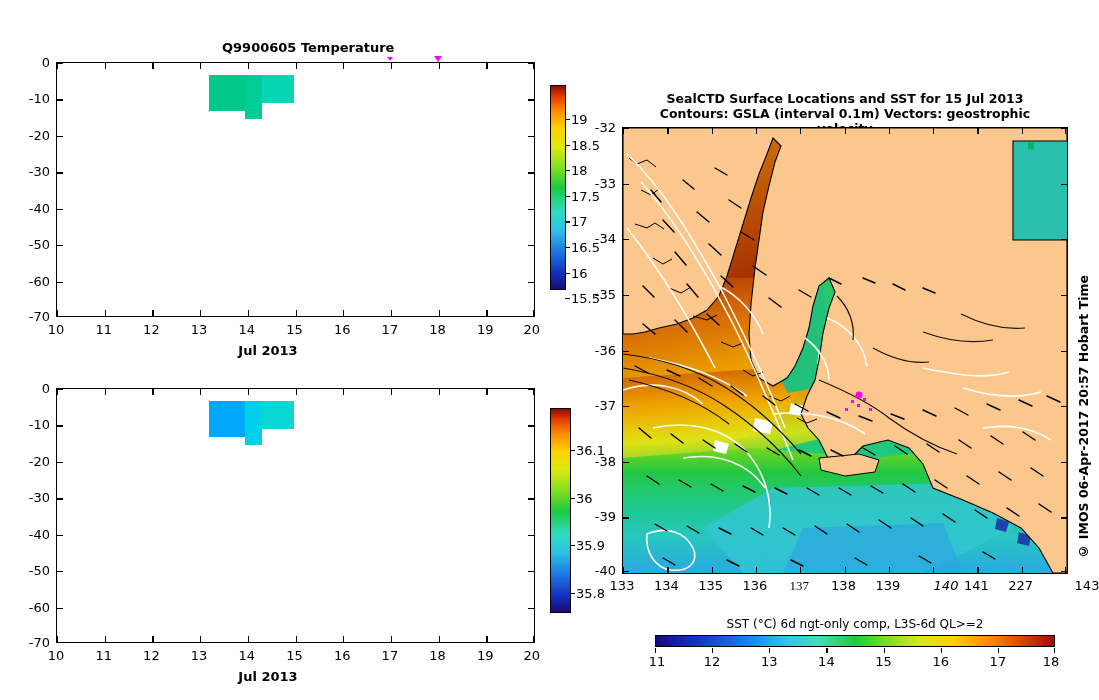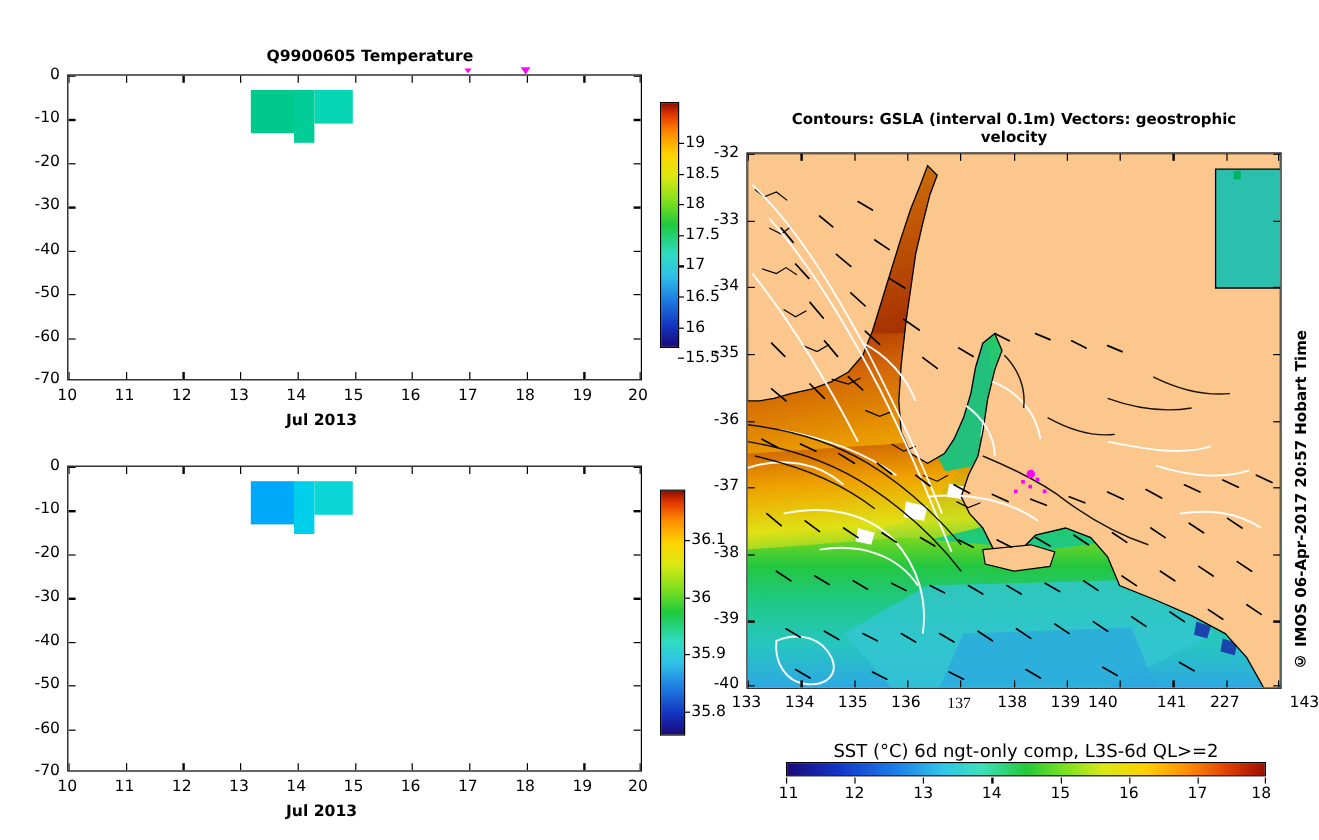--- a/index.html
+++ b/index.html
@@ -106,21 +106,21 @@
     position:absolute;
     border:1px solid #000;
     background:linear-gradient(to right,
       #1a0a78 0%, #1437c8 11%, #1b7ae8 22%,
       #30c8e8 33%, #3fe0b8 41%, #22c93c 50%,
       #7ae020 58%, #d8e818 66%, #ffd000 75%,
       #ff8c00 84%, #e04000 92%, #9c1000 100%);
   }
   .cbar-h-label {
     position:absolute; text-align:center;
-    font-size:15px; color:#000; white-space:nowrap;
+    font-size:12px; color:#000; white-space:nowrap;
     font-family:"DejaVu Sans", sans-serif;
   }
   .cbar-h-tick { position:absolute; transform:translateX(-50%); font-size:13px; color:#000;
     font-family:"DejaVu Sans", sans-serif; }
   .cbar-h-tickmark { position:absolute; width:1.2px; height:5px; background:#000; }
 
   .marker-magenta {
     position:absolute; width:7px; height:7px; border-radius:50%;
     background:#ff00ff; transform:translate(-50%,-50%);
   }
@@ -330,20 +330,21 @@
       <div class="cbar-v-tickmark" style="top:136px;"></div>
       <div class="cbar-v-tick" style="top:136px;">35.9</div>
       <div class="cbar-v-tickmark" style="top:183.5px;"></div>
       <div class="cbar-v-tick" style="top:183.5px;">35.8</div>
     </div>
   </div>
 
   <div class="panel">
 
     <div class="map-title" style="left:645px; top:91px; width:400px;">
+      <div>SealCTD Surface Locations and SST for 15 Jul 2013</div>
       <div>Contours: GSLA (interval 0.1m) Vectors: geostrophic velocity</div>
     </div>
 
     <div class="map-frame" style="left:622px; top:127px; width:446px; height:447px;">
       <div class="map-inner">
         <svg width="444" height="445" viewBox="0 0 444 445" preserveAspectRatio="none">
           <defs>
 
             <linearGradient id="gWarmN" x1="0" y1="0" x2="0.3" y2="1">
               <stop offset="0%" stop-color="#d88a10"></stop>
@@ -634,21 +635,21 @@
     </div>
 
     <div style="position:absolute; left:622px; top:578px;">
       <div class="xtick" style="left:0px;">133</div>
       <div class="xtick" style="left:44.3px;">134</div>
       <div class="xtick" style="left:88.6px;">135</div>
       <div class="xtick" style="left:132.9px;">136</div>
       <div class="xtick" style="left:177.2px;font-family:Liberation Serif, serif;">137</div>
       <div class="xtick" style="left:221.5px;">138</div>
       <div class="xtick" style="left:265.8px;">139</div>
-      <div class="xtick" style="left:297px;">140</div>
+      <div class="xtick" style="left:324px;font-style:italic;">140</div>
       <div class="xtick" style="left:354.4px;">141</div>
       <div class="xtick" style="left:398.7px;">227</div>
       <div class="xtick" style="left:465px;">143</div>
     </div>
 
     <div class="copyright" style="left:1076px; top:275px;">© IMOS 06-Apr-2017 20:57 Hobart Time</div>
 
     <div>
       <div class="cbar-h-label" style="left:655px; top:617px; width:400px;">SST (°C) 6d ngt-only comp, L3S-6d QL&gt;=2</div>
 

